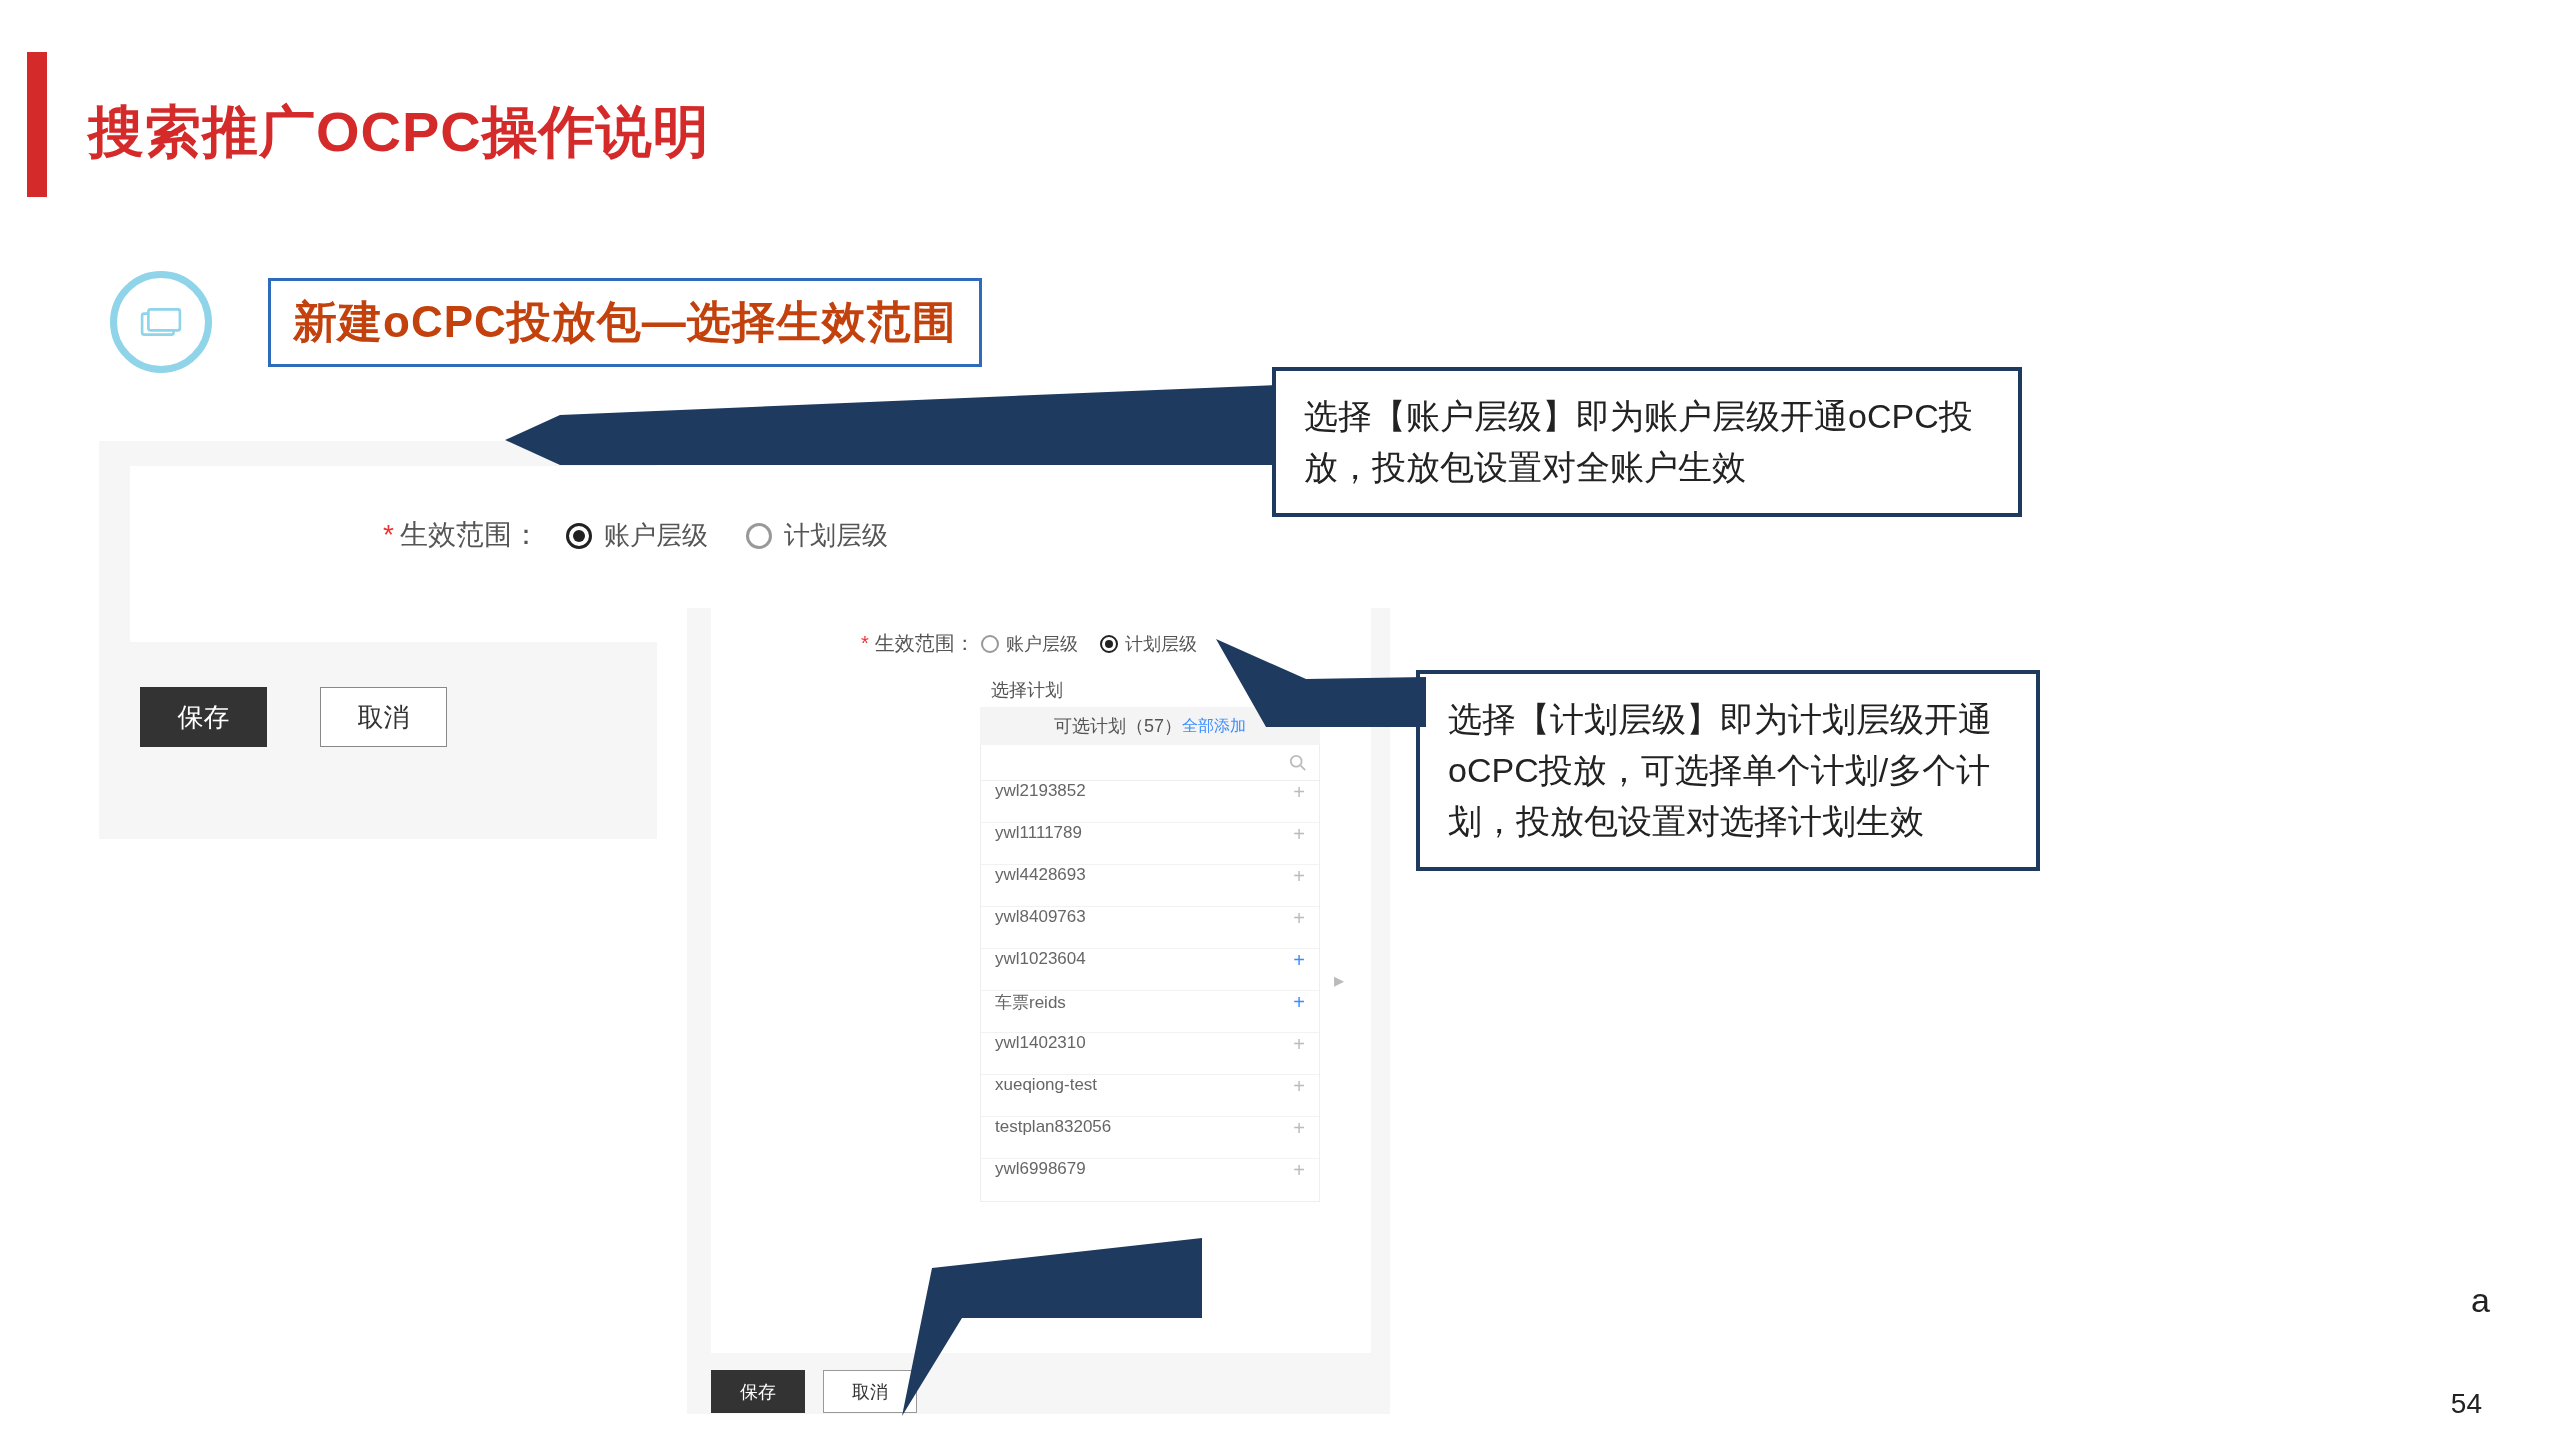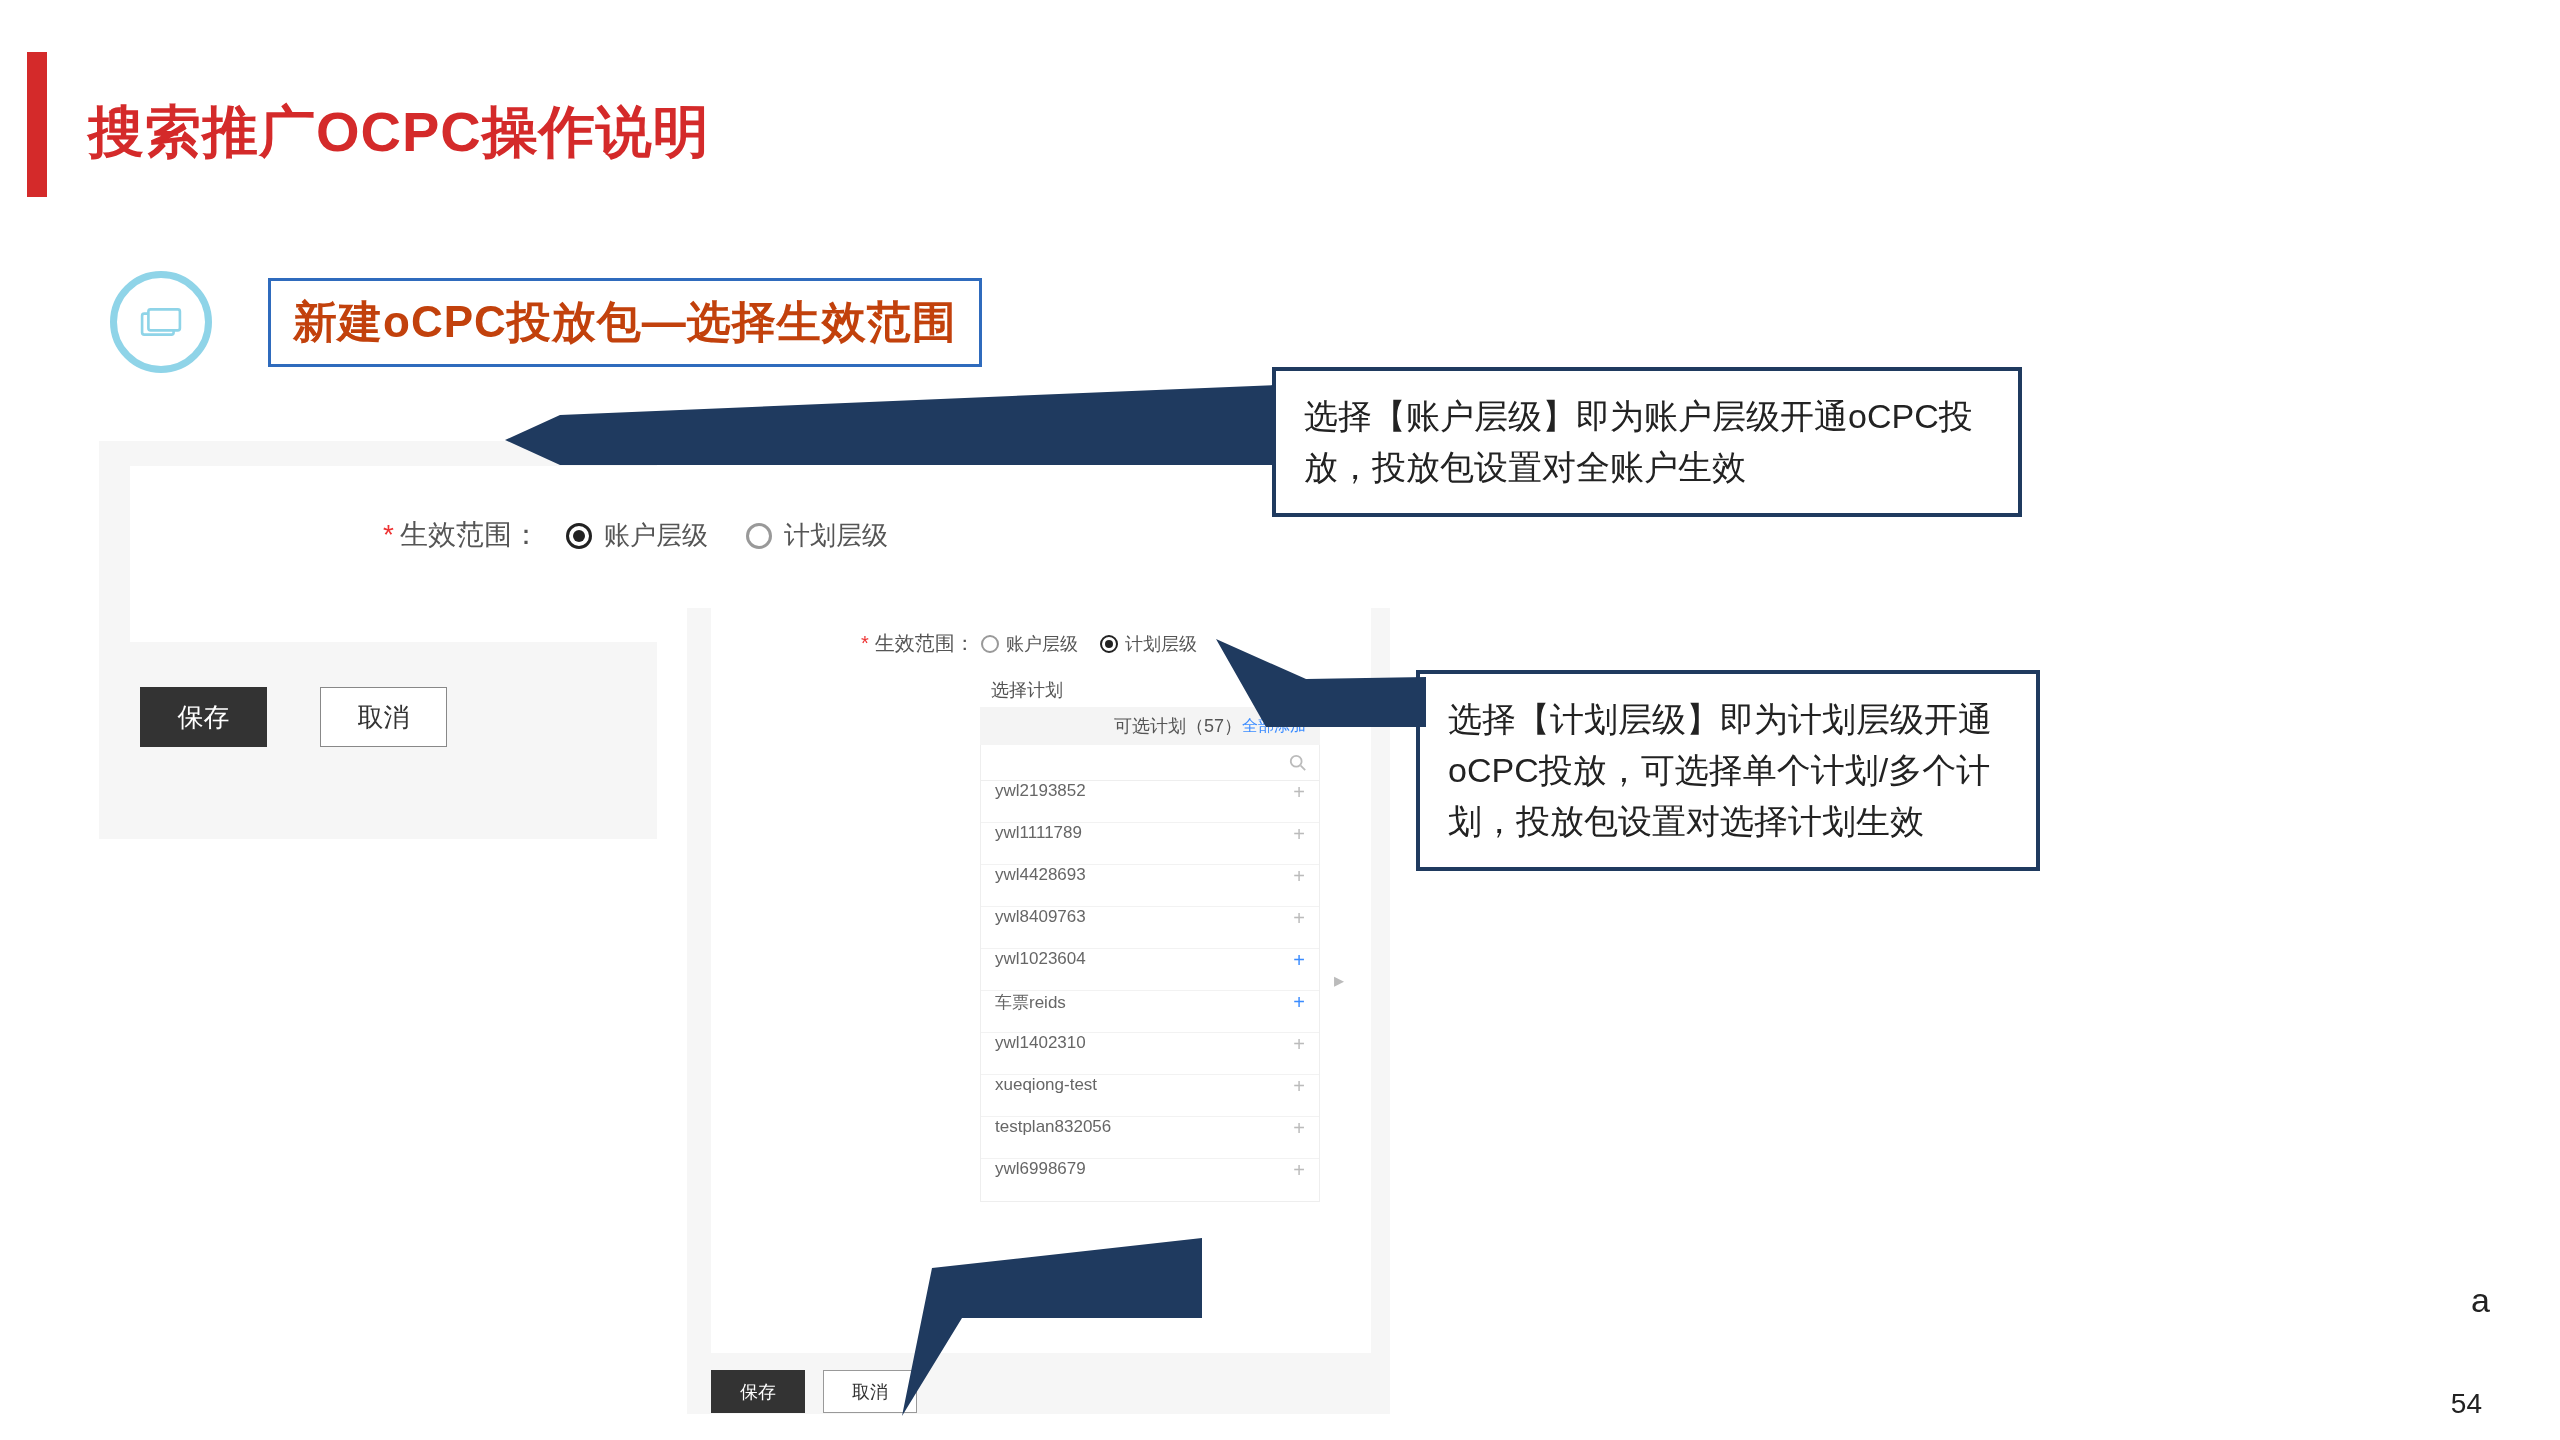--- a/index.html
+++ b/index.html
@@ -63,21 +63,21 @@
       display: inline-flex; align-items: center; justify-content: center; background: #fff;
     }
     .p2-radio-outer.unsel { border-color: #999; }
     .p2-radio-dot { width: 8px; height: 8px; background: #222; border-radius: 50%; }
     .p2-radio-label { font-size: 18px; color: #555; }
 
     .select-plan-label { position: absolute; left: 979px; top: 678px; font-size: 18px; color: #555; margin-left: 12px; }
     .plan-panel { position: absolute; left: 980px; top: 707px; width: 340px; background: #fff; }
     .plan-header {
       height: 38px; background: #f4f4f4; display: flex; align-items: center;
-      justify-content: flex-end; padding: 0 14px; font-size: 18px; color: #555;
+      justify-content: center; padding: 0 14px; font-size: 18px; color: #555;
     }
     .add-all { color: #3b8cff; font-size: 16px; cursor: pointer; }
     .search-row {
       height: 36px; border-bottom: 1px solid #eee; display: flex; align-items: center;
       justify-content: flex-end; padding: 0 12px;
     }
     .plan-list { border: 1px solid #eee; border-top: none; }
     .plan-row {
       height: 42px; display: flex; justify-content: space-between;
       padding: 0 14px; font-size: 17px; color: #666; border-bottom: 1px solid #f2f2f2;

